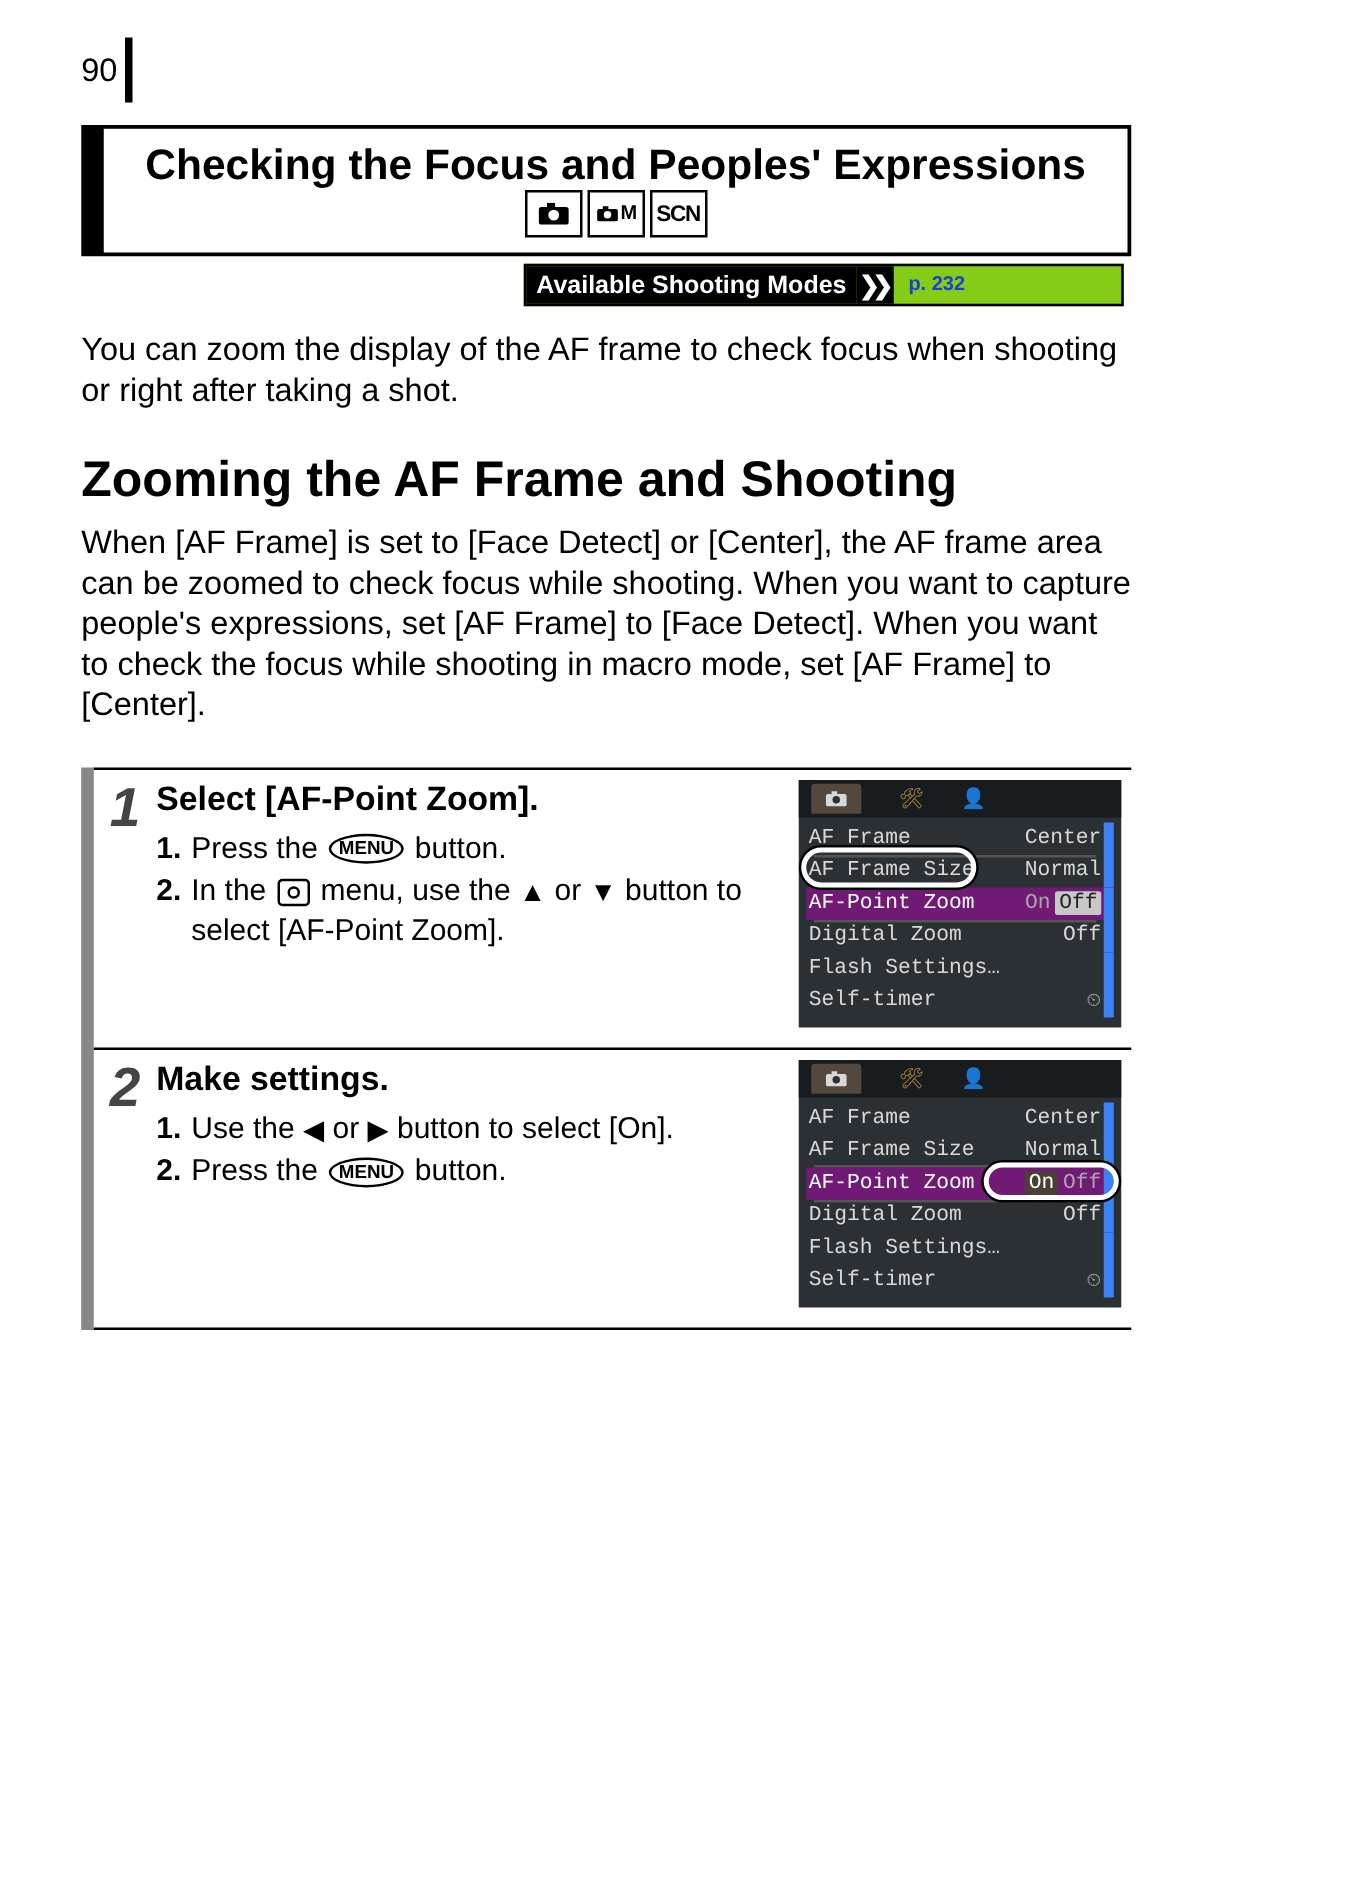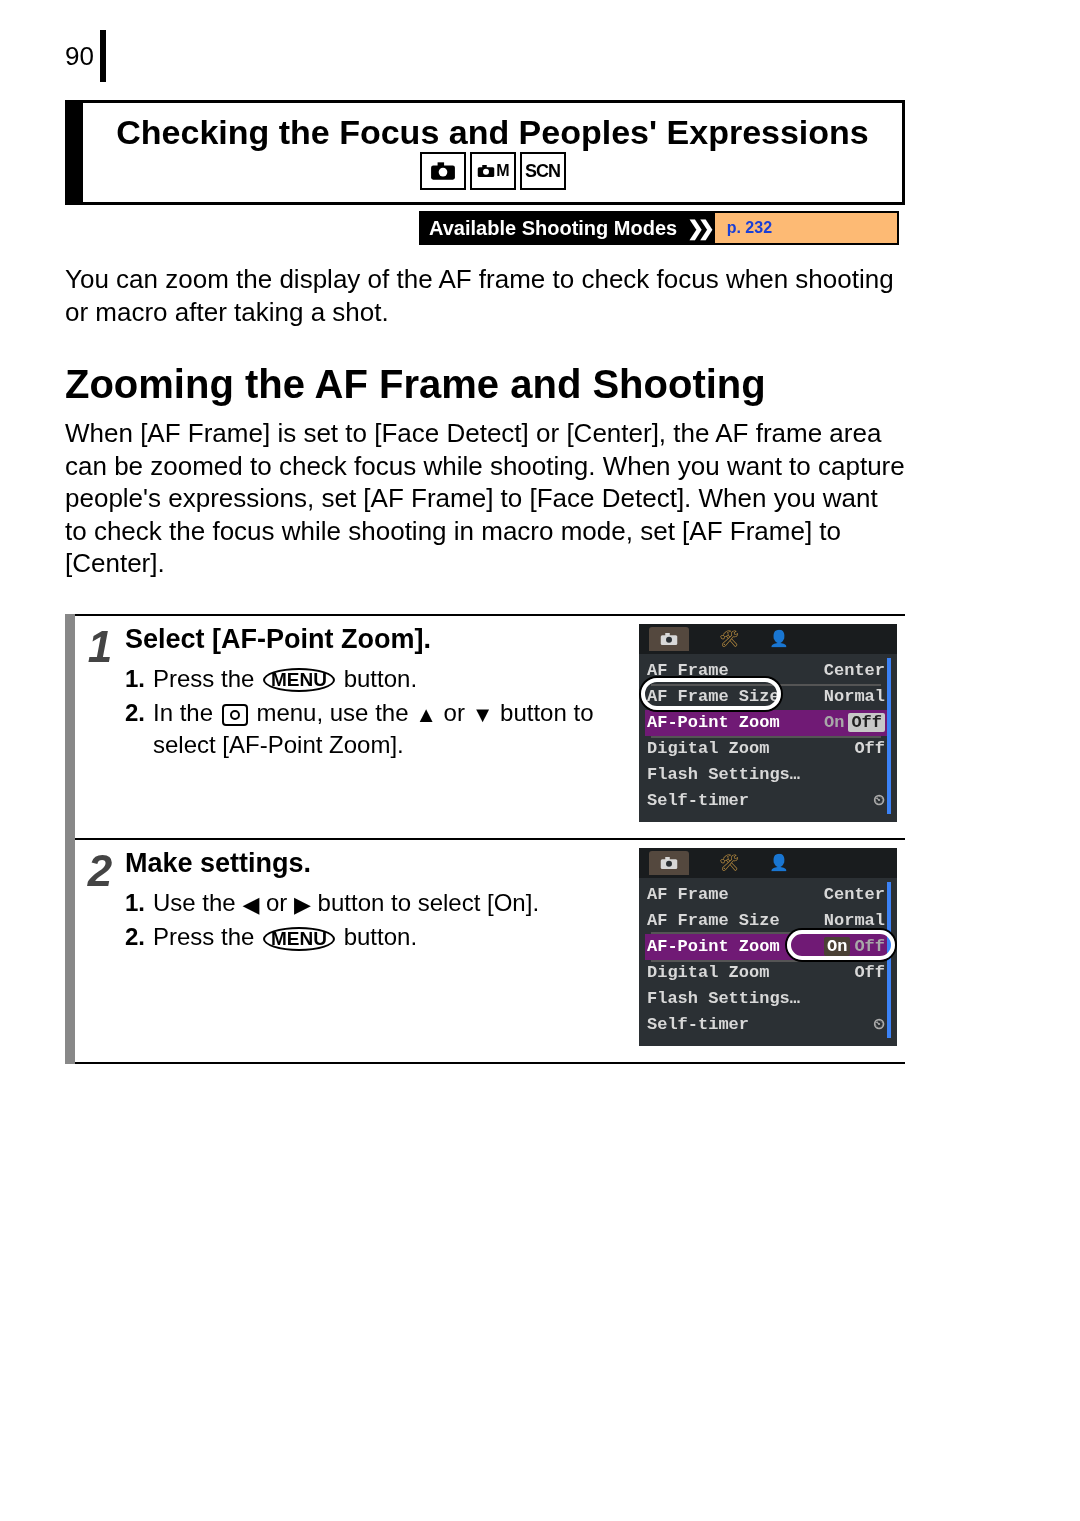--- a/index.html
+++ b/index.html
@@ -11,21 +11,21 @@
   .pgnum-bar { width: 6px; height: 52px; background: #000; display: inline-block; vertical-align: middle; }
 
   .title-block { border: 3px solid #000; border-left: 18px solid #000; padding: 10px 14px 12px 14px; display: flex; align-items: center; justify-content: space-between; margin-bottom: 2px; flex-direction: column; }
   .title-text { font-size: 34px; font-weight: 900; line-height: 1.15; }
   .mode-icons { display: flex; gap: 4px; }
   .mode-icon { border: 2px solid #000; width: 46px; height: 38px; display: flex; align-items: center; justify-content: center; font-size: 16px; font-weight: 700; }
   .mode-icon.cam svg { width: 26px; height: 20px; }
   .mode-icon.cam2 span { font-size: 20px; letter-spacing: -2px;}
   .mode-icon.scn { font-size: 18px; letter-spacing: -1px;}
 
-  .avail-bar { margin-left: auto; margin-right: 6px; margin-top: 4px; width: 480px; height: 34px; border: 2px solid #000; background: #fdba74; display: flex; align-items: stretch; }
+  .avail-bar { margin-left: auto; margin-right: 6px; margin-top: 4px; width: 480px; height: 34px; border: 2px solid #000; background: #84cc16; display: flex; align-items: stretch; }
   .avail-label { background: #000; color: #fff; font-weight: 700; font-size: 20px; display: flex; align-items: center; padding: 0 8px; }
   .avail-arrows { background: #000; color: #fff; font-size: 20px; font-weight: 900; display: flex; align-items: center; padding: 0 6px 0 2px; letter-spacing: -6px; }
   .avail-page { color: #1a3fd6; font-weight: 900; font-size: 16px; display: flex; align-items: center; padding: 0 12px; }
   .avail-row { display:flex; justify-content:flex-end; margin-bottom: 18px;}
 
   .body-text { font-size: 26px; line-height: 1.25; margin-bottom: 34px; }
 
   .subhead { font-size: 40px; font-weight: 900; margin-bottom: 10px; }
 
   .steps { border-left: 10px solid #888; margin-top: 16px; }
@@ -33,33 +33,33 @@
   .steps .step:last-child { border-bottom: 2px solid #000; }
   .step-num { width: 50px; font-size: 44px; font-weight: 900; font-style: italic; color: #444; text-align: center; padding-top: 6px; }
   .step-body { flex: 1; padding: 8px 8px 16px 0; display: flex; }
   .step-text { flex: 1; }
   .step-title { font-size: 27px; font-weight: 900; margin-bottom: 8px; }
   .substep-list { list-style: none; font-size: 24px; line-height: 1.35; }
   .substep-list li { display: flex; margin-bottom: 2px; }
   .substep-list .ss-num { font-weight: 700; min-width: 28px; }
   .substep-list .ss-text { flex: 1; }
 
-  .btn-oval { display: inline-flex; border: 2px solid #000; border-radius: 50%; padding: 0px 6px; font-size: 19px; font-weight: 700; vertical-align: middle; margin: 0 2px; line-height: 20px;}
+  .btn-oval { display: inline-flex; border: 2px solid #000; border-radius: 50%; padding: 0px 6px; font-size: 15px; font-weight: 700; vertical-align: middle; margin: 0 2px; line-height: 20px;}
   .btn-rec  { display: inline-flex; border: 2px solid #000; border-radius: 4px; width: 26px; height: 22px; align-items: center; justify-content: center; font-size: 14px; vertical-align: middle; margin: 0 2px; }
   .btn-rec .dot { width: 10px; height: 10px; border: 2px solid #000; border-radius: 50%; display:block;}
   .arrow { font-size: 22px; vertical-align: middle; }
 
   .lcd { width: 258px; background: #2b3034; color: #d8d8d8; font-family: "Courier New", monospace; font-size: 17px; padding: 0 0 8px 0; position: relative; }
   .lcd-tabs { background: #191c1e; display: flex; height: 30px; align-items: center; padding-left: 10px; gap: 30px; position: relative; }
   .lcd-tab-active { background: #54483e; width: 40px; height: 24px; border-radius: 3px 3px 0 0; display:flex; align-items:center; justify-content:center; color:#fff;}
   .lcd-tab-active svg { width:18px; height:14px; fill:#d8d8d8;}
   .lcd-tab { color: #b58a3f; font-size: 16px; }
   .lcd-tab.dim { color:#6a6a6a;}
   .lcd-rows { padding: 4px 6px 0 6px; }
-  .lcd-row { display: flex; justify-content: space-between; height: 26px; align-items: center; padding: 0 2px; position: relative; border-right: 4px solid #3b82f6; font-weight: bold;}
+  .lcd-row { display: flex; justify-content: space-between; height: 26px; align-items: center; padding: 0 2px; position: relative; border-right: 8px solid #3b82f6;}
   .lcd-row.hl { background: #701a75; color: #fff; }
   .lcd-onoff .on { color: #a8a8a8; }
   .lcd-onoff .on.sel { background: #4a4035; color: #fff; padding: 0 3px; border-radius: 2px;}
   .lcd-onoff .off { color: #a8a8a8; margin-left:4px;}
   .lcd-onoff .off.sel { background: #c8c8c8; color: #222; padding: 0 3px; border-radius: 2px;}
   .lcd-circle1 { position: absolute; border: 4px solid #fff; border-radius: 18px; left: 2px; top: 54px; width: 140px; height: 32px; box-shadow: 0 0 0 2px #000;}
   .lcd-circle2 { position: absolute; border: 4px solid #fff; border-radius: 18px; left: 148px; right:2px; top: 82px; height: 30px; box-shadow: 0 0 0 2px #000;}
   .truncline { position:absolute; left:6px; right:6px; height:2px; background:#555;}
   .timer-icon { color:#aaa; font-size:15px;}
   .cam-svg { fill:#000;}
@@ -97,21 +97,21 @@
   </div>
 
   <div class="avail-row">
     <div class="avail-bar">
       <div class="avail-label">Available Shooting Modes</div>
       <div class="avail-arrows">❯❯</div>
       <div class="avail-page">p. 232</div>
     </div>
   </div>
 
-  <p class="body-text">You can zoom the display of the AF frame to check focus when shooting or macro after taking a shot.</p>
+  <p class="body-text">You can zoom the display of the AF frame to check focus when shooting or right after taking a shot.</p>
 
   <div class="subhead">Zooming the AF Frame and Shooting</div>
   <p class="body-text">When [AF Frame] is set to [Face Detect] or [Center], the AF frame area can be zoomed to check focus while shooting. When you want to capture people's expressions, set [AF Frame] to [Face Detect]. When you want to check the focus while shooting in macro mode, set [AF Frame] to [Center].</p>
 
   <div class="steps">
 
     <div class="step">
       <div class="step-num">1</div>
       <div class="step-body">
         <div class="step-text">

